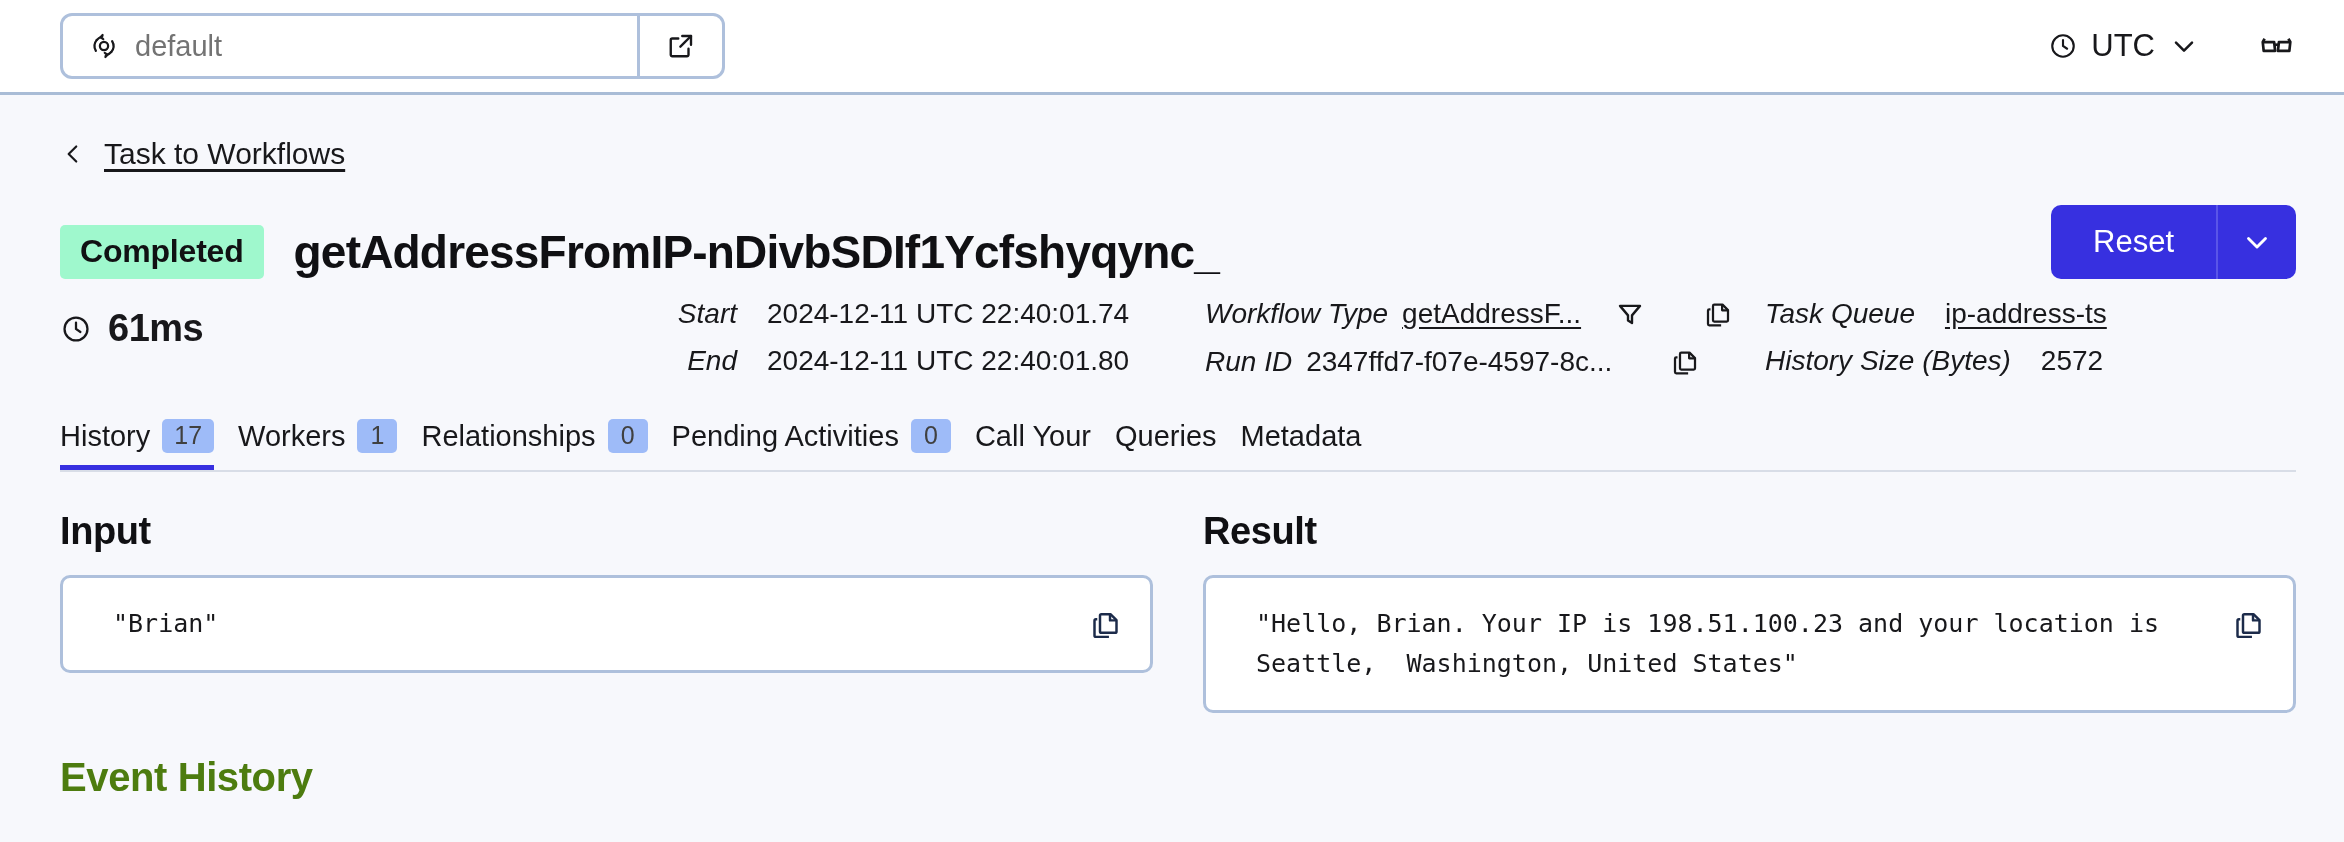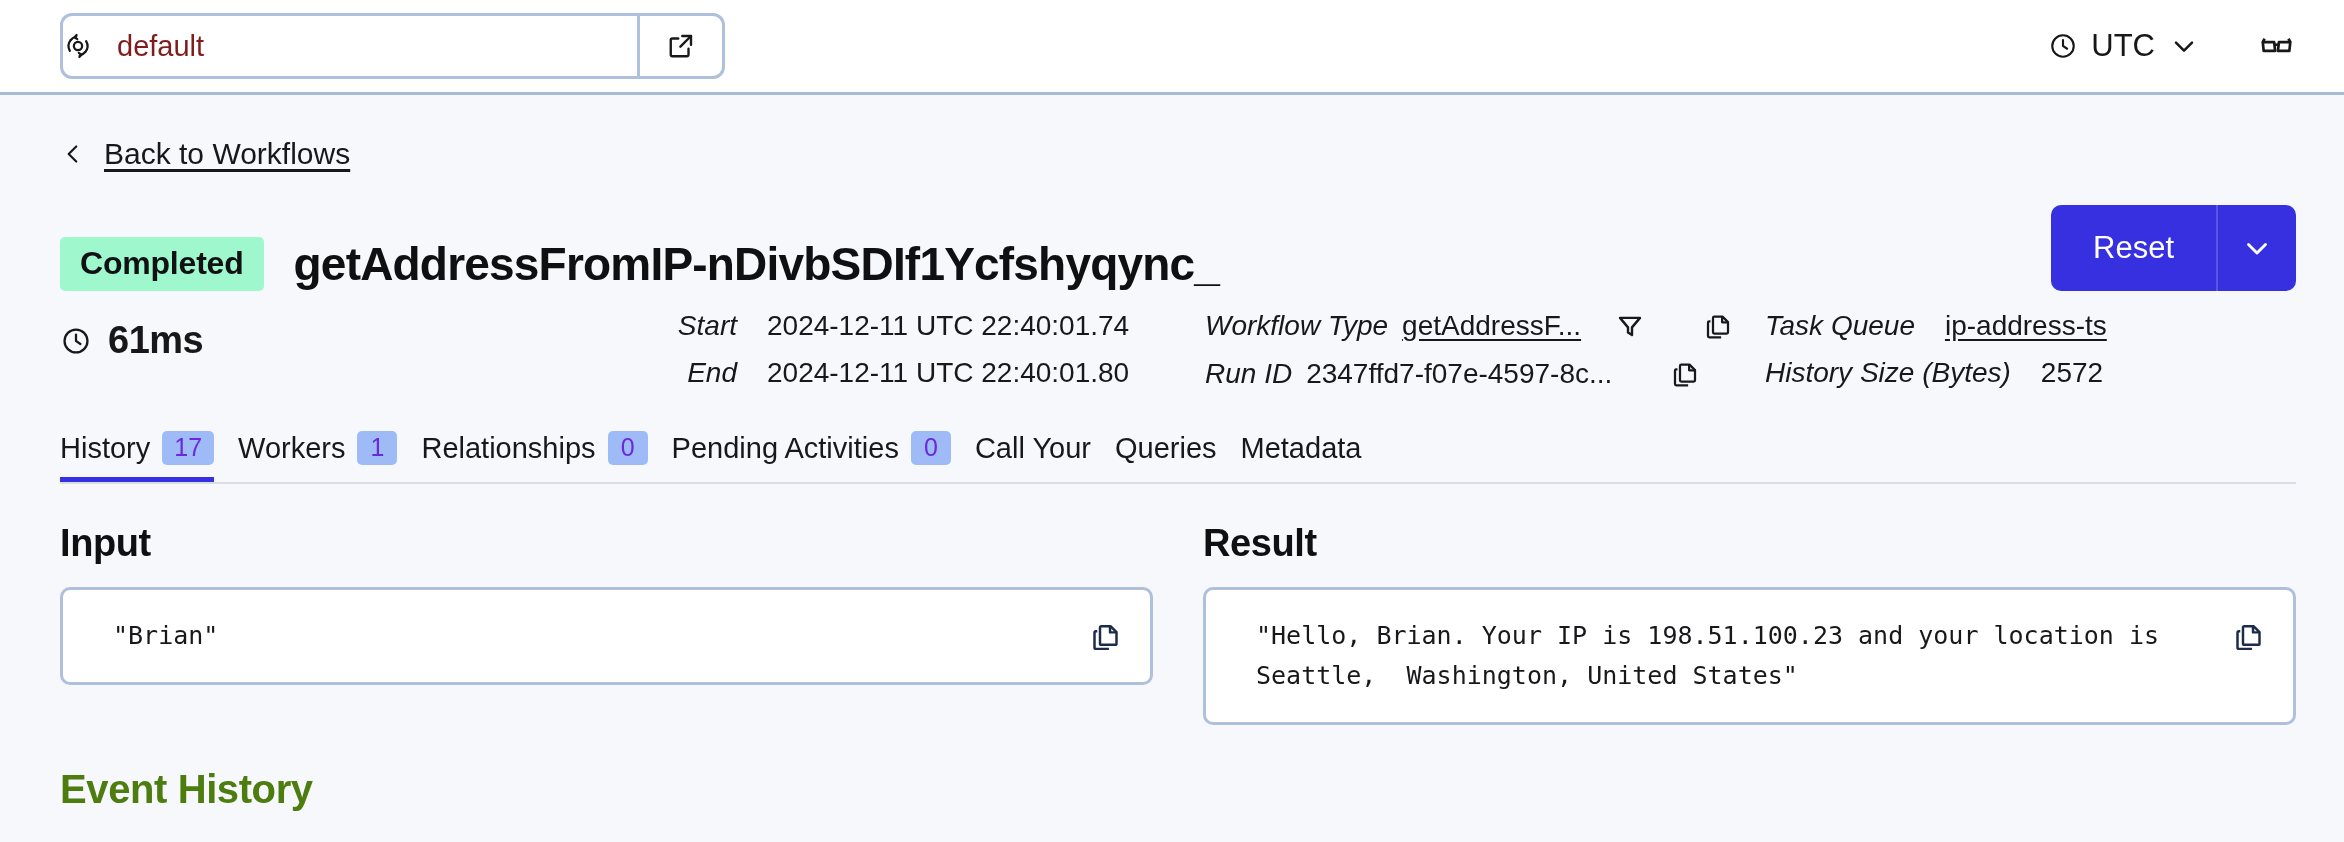--- a/index.html
+++ b/index.html
@@ -34,23 +34,24 @@
     height: 66px;
     width: 665px;
     box-sizing: border-box;
     background: #fff;
     overflow: hidden;
   }
   .ns-main {
     flex: 1;
     display: flex;
     align-items: center;
-    gap: 24px;
+    gap: 16px;
+    padding-left: 26px;
     font-size: 29px;
-    color: #7f1d1d;
+    color: #737373;
   }
   .ns-icon { width: 30px; height: 30px; display:block; }
   .ns-ext {
     width: 82px;
     display: flex;
     align-items: center;
     justify-content: center;
     border-left: 3px solid #AEC0DC;
   }
   .ns-ext svg { width: 30px; height: 30px; display:block; }
@@ -113,21 +114,21 @@
     font-size: 46px;
     font-weight: 700;
     letter-spacing: -0.8px;
     color: #101013;
     white-space: nowrap;
   }
   .reset-group {
     margin-left: auto;
     display: flex;
     align-items: stretch;
-    height: 86px;
+    height: 74px;
   }
   .reset-btn {
     background: #3730E0;
     color: #fff;
     font-size: 31px;
     border-radius: 10px 0 0 10px;
     display: flex;
     align-items: center;
     justify-content: center;
     padding: 0 42px;
@@ -216,21 +217,21 @@
   .tab.active {
     border-bottom-color: #3730E0;
   }
   .tab.active .tab-label {
     text-decoration: underline;
     text-underline-offset: 5px;
     text-decoration-color: transparent;
   }
   .tab-badge {
     background: #9EBBF8;
-    color: #6d28d9;
+    color: #404040;
     font-size: 25px;
     border-radius: 5px;
     padding: 3px 12px 5px;
     line-height: 1.05;
     min-width: 16px;
     text-align: center;
   }
 
   
   .panels {
@@ -338,21 +339,21 @@
 </div>
 
 <div class="page">
 
   <div class="back-link">
     <span>
       <svg viewBox="0 0 24 24" fill="none" stroke="#18181B" stroke-width="2" stroke-linecap="round" stroke-linejoin="round">
         <path d="M15 5l-7 7 7 7"></path>
       </svg>
     </span>
-    <span class="back-link-text">Back to Workflows</span>
+    <span class="back-link-text">Task to Workflows</span>
   </div>
 
   <div class="title-row">
     <span class="status-badge">Completed</span>
     <span class="wf-title">getAddressFromIP-nDivbSDIf1Ycfshyqync_</span>
 
     <div class="reset-group">
       <button class="reset-btn">Reset</button>
       <div class="reset-caret">
         <span>

